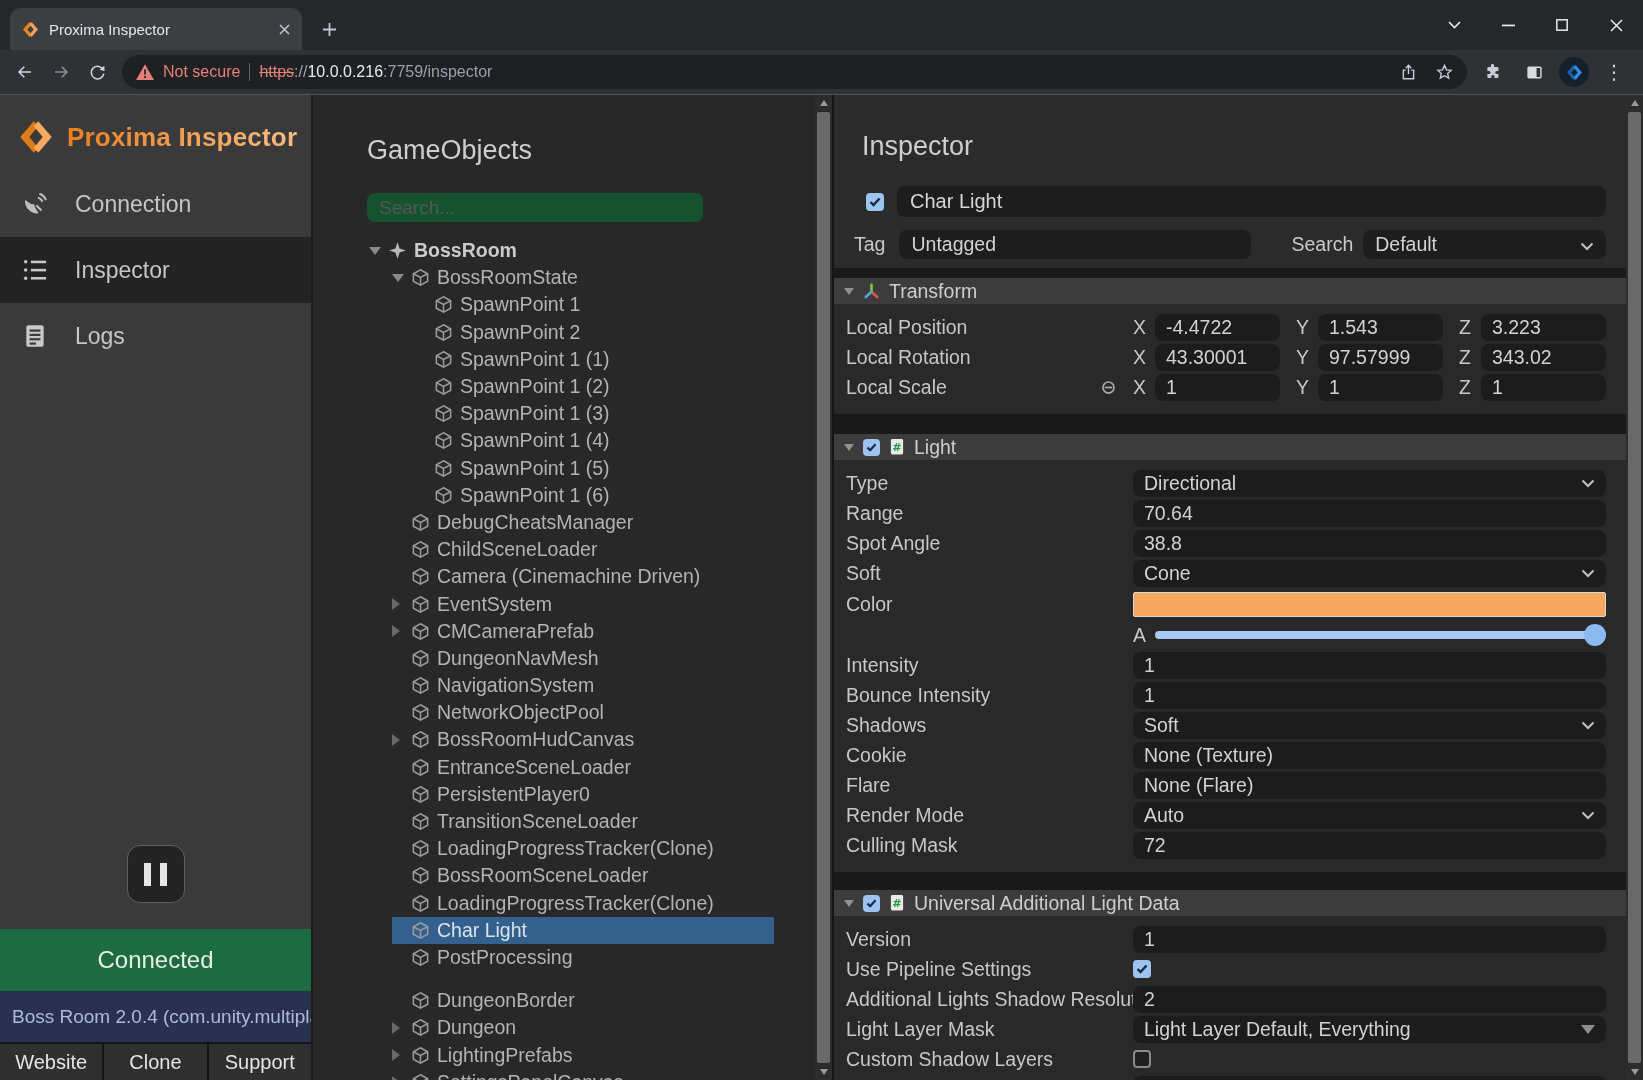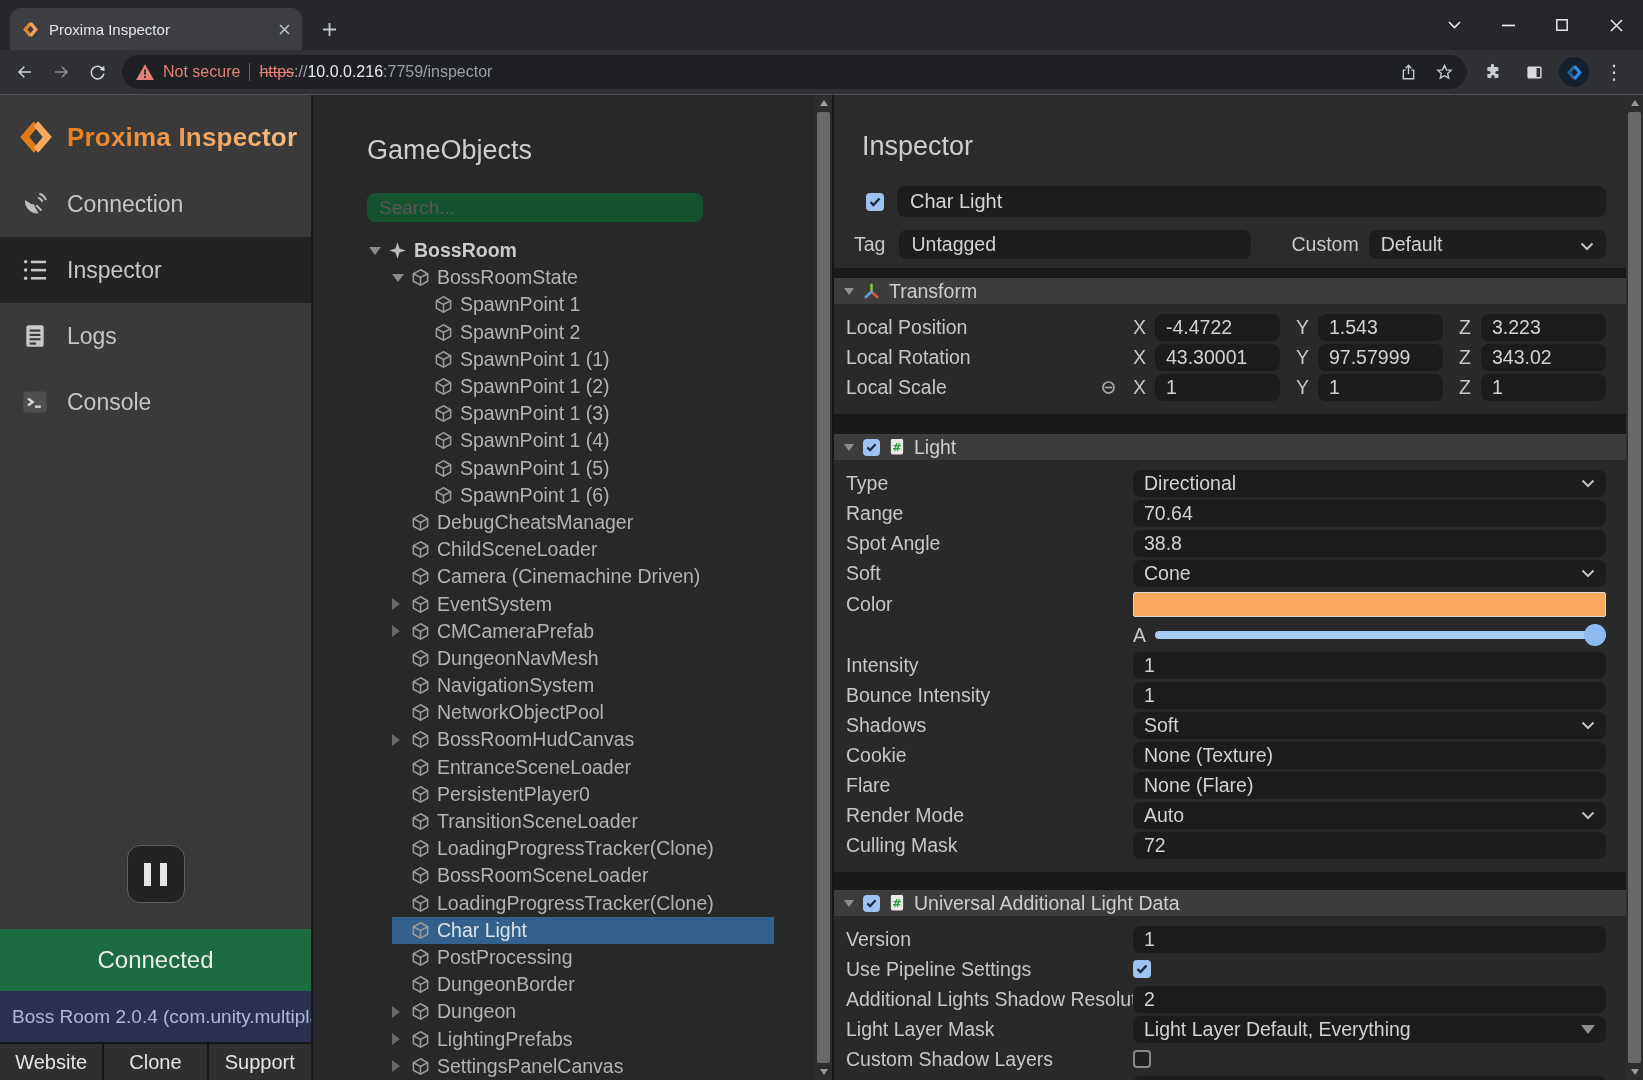--- a/index.html
+++ b/index.html
@@ -36,21 +36,21 @@
   
   .app { display:flex; height:985px; }
 
   
   .sidebar { width:311px; background:#3a3a3b; display:flex; flex-direction:column; flex-shrink:0; }
   .brand { display:flex; align-items:center; gap:13px; padding:22px 0 0 18px; height:62px; }
   .brand-text { font-size:26px; font-weight:bold; letter-spacing:.2px;
     background:linear-gradient(90deg,#ec7f1d,#f7bd86);
     -webkit-background-clip:text; background-clip:text; color:transparent; }
   .nav { margin-top:14px; }
-  .nav-item { height:66px; display:flex; align-items:center; gap:17px; padding-left:20px;
+  .nav-item { height:66px; display:flex; align-items:center; gap:25px; padding-left:20px;
     color:#c6c6c6; font-size:23px; cursor:pointer; }
   .nav-item.active { background:#232324; }
   .nav-icon { width:30px; height:30px; display:grid; place-items:center; }
   .sidebar-spacer { flex:1; }
   .pause-row { display:flex; justify-content:center; padding-bottom:26px; }
   .pause-btn { width:58px; height:58px; background:#232323; border:1px solid #5f5f5f;
     border-radius:13px; display:flex; align-items:center; justify-content:center; gap:9px; }
   .pause-bar { width:7px; height:23px; background:#e6e6e6; }
   .status-bar { height:62px; background:#1d6b40; color:#e6efe1; font-size:24px;
     display:grid; place-items:center; }
@@ -295,30 +295,20 @@
           <svg width="26" height="28" viewBox="0 0 24 24">
               <rect x="4" y="2" width="16" height="20" rx="2" fill="#c9c9c9"></rect>
               <rect x="7" y="6" width="10" height="2" fill="#3a3a3a"></rect>
               <rect x="7" y="10" width="10" height="2" fill="#3a3a3a"></rect>
               <rect x="7" y="14" width="10" height="2" fill="#3a3a3a"></rect>
               <rect x="7" y="18" width="6" height="2" fill="#3a3a3a"></rect>
             </svg>
         </span>
         <span>Logs</span>
       </div>
-      <div class="nav-item">
-        <span class="nav-icon">
-          <svg width="28" height="28" viewBox="0 0 24 24">
-              <rect x="2" y="3" width="20" height="18" rx="3" fill="#4f4f4f"></rect>
-              <path d="M6 9 L10 12 L6 15" stroke="#d8d8d8" stroke-width="2" fill="none"></path>
-              <line x1="12" y1="16" x2="17" y2="16" stroke="#d8d8d8" stroke-width="2"></line>
-            </svg>
-        </span>
-        <span>Console</span>
-      </div>
     </div>
     <div class="sidebar-spacer"></div>
     <div class="pause-row">
       <div class="pause-btn">
         <span class="pause-bar"></span>
         <span class="pause-bar"></span>
       </div>
     </div>
     <div class="status-bar">Connected</div>
     <div class="project-bar">Boss Room 2.0.4 (com.unity.multiplaye…</div>
@@ -622,21 +612,21 @@
             <div class="row-inner">
               <span class="exp"></span>
               <span class="t-icon"><svg width="19" height="19" viewBox="0 0 16 16" fill="none" stroke="#9b9b9b" stroke-width="1.3">
                   <path d="M8 1.5 L14 4.8 V11.2 L8 14.5 L2 11.2 V4.8 Z"></path>
                   <path d="M2 4.8 L8 8 L14 4.8"></path>
                   <line x1="8" y1="8" x2="8" y2="14.5"></line>
                 </svg></span>
               <span class="t-label">PostProcessing</span>
             </div>
           </div>
-          <div class="tree-row" style="padding-left: 79px;">
+          <div class="tree-row" style="padding-left: 79px; margin-top: 16px;">
             <div class="row-inner">
               <span class="exp"></span>
               <span class="t-icon"><svg width="19" height="19" viewBox="0 0 16 16" fill="none" stroke="#9b9b9b" stroke-width="1.3">
                   <path d="M8 1.5 L14 4.8 V11.2 L8 14.5 L2 11.2 V4.8 Z"></path>
                   <path d="M2 4.8 L8 8 L14 4.8"></path>
                   <line x1="8" y1="8" x2="8" y2="14.5"></line>
                 </svg></span>
               <span class="t-label">DungeonBorder</span>
             </div>
           </div>
@@ -694,21 +684,21 @@
           </span>
           <div class="name-field">
             <span>Char Light</span>
           </div>
         </div>
         <div class="tag-row">
           <span>Tag</span>
           <div class="fieldbox tag-field">
             <span>Untagged</span>
           </div>
-          <span class="layer-label">Custom</span>
+          <span class="layer-label">Search</span>
           <div class="fieldbox layer-field">
             <span>Default</span>
             <span class="chev" style="margin-left:auto">
               <svg width="14" height="9" viewBox="0 0 14 9">
                   <path d="M1.5 1.5 L7 7 L12.5 1.5" stroke="#c2c2c2" stroke-width="2" fill="none"></path>
                 </svg>
             </span>
           </div>
         </div>
       </div>

